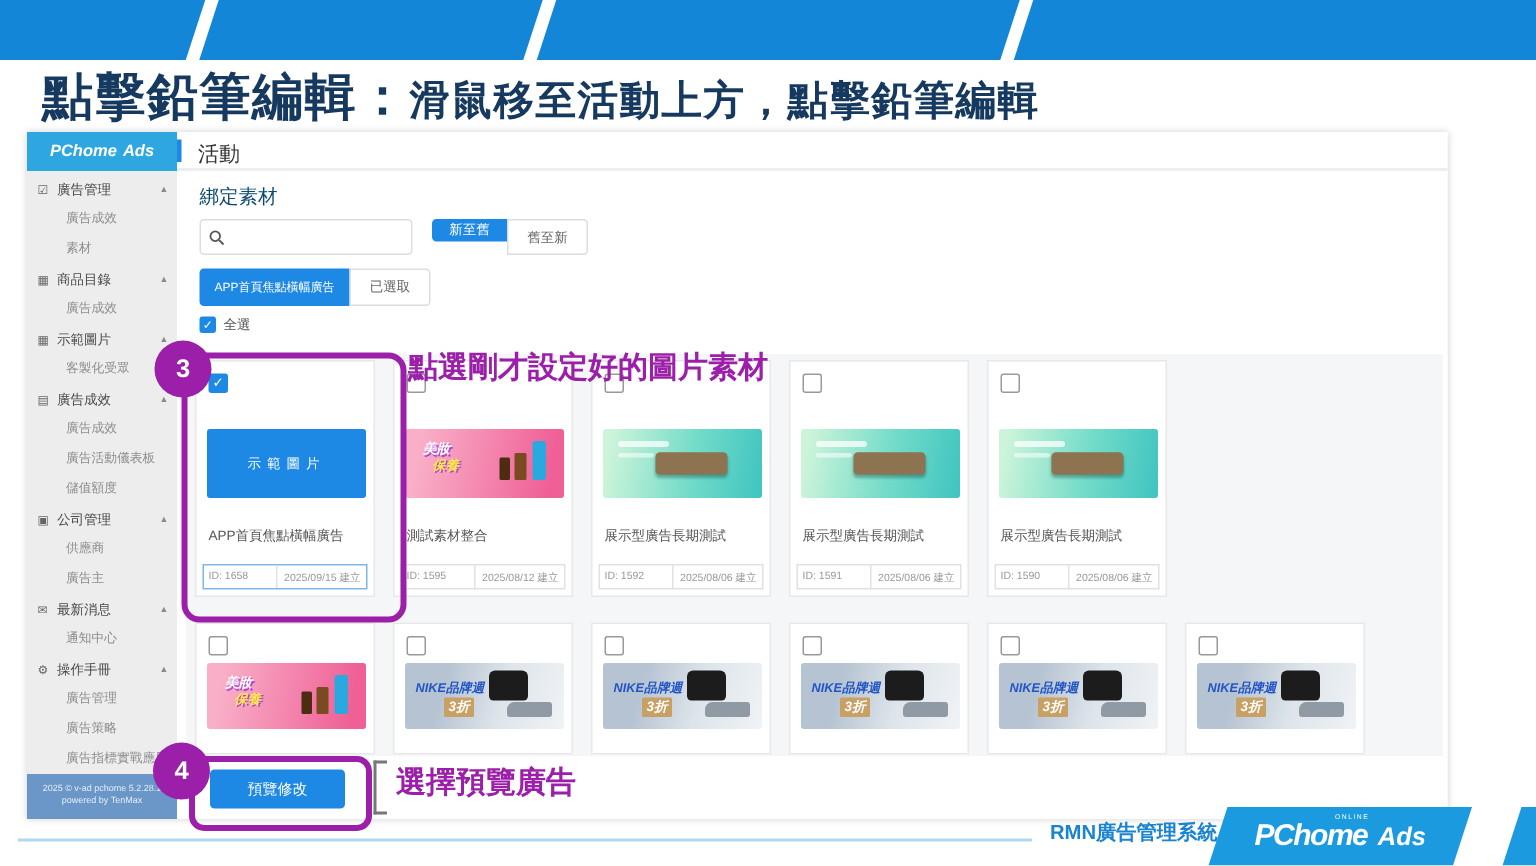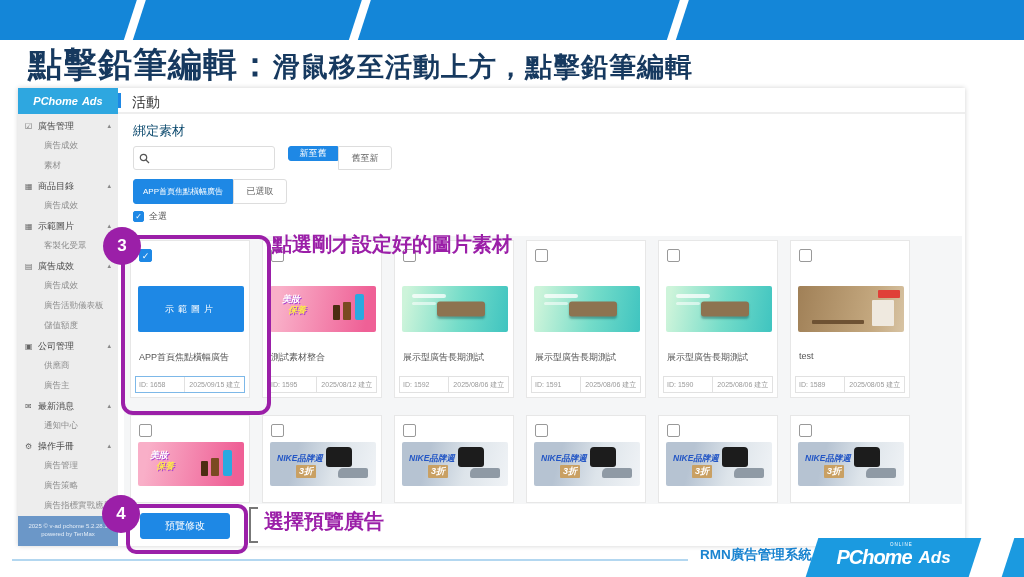--- a/index.html
+++ b/index.html
@@ -321,33 +321,20 @@
           <span class="tt2"></span>
           <span class="ph"></span>
         </div>
       <div class="card-title">展示型廣告長期測試</div>
       <div class="card-footer">
           <span class="cfid">ID: 1590</span>
           <span class="cfdate">2025/08/06 建立</span>
         </div>
     </div>
 
-    <div class="card r1" style="left:672px;top:152px">
-      <span class="cb unchecked"></span>
-      <div class="banner b-home">
-          <span class="badge"></span>
-          <span class="wall"></span>
-          <span class="desk"></span>
-        </div>
-      <div class="card-title">test</div>
-      <div class="card-footer">
-          <span class="cfid">ID: 1589</span>
-          <span class="cfdate">2025/08/05 建立</span>
-        </div>
-    </div>
 
     <div class="card r2" style="left:12px;top:327px">
       <span class="cb unchecked"></span>
       <div class="banner b-cosmetic">
         <span class="ctx1">美妝</span>
         <span class="ctx2">保養</span>
         <span class="bo1"></span>
           <span class="bo2"></span>
           <span class="bo3"></span>
       </div>

